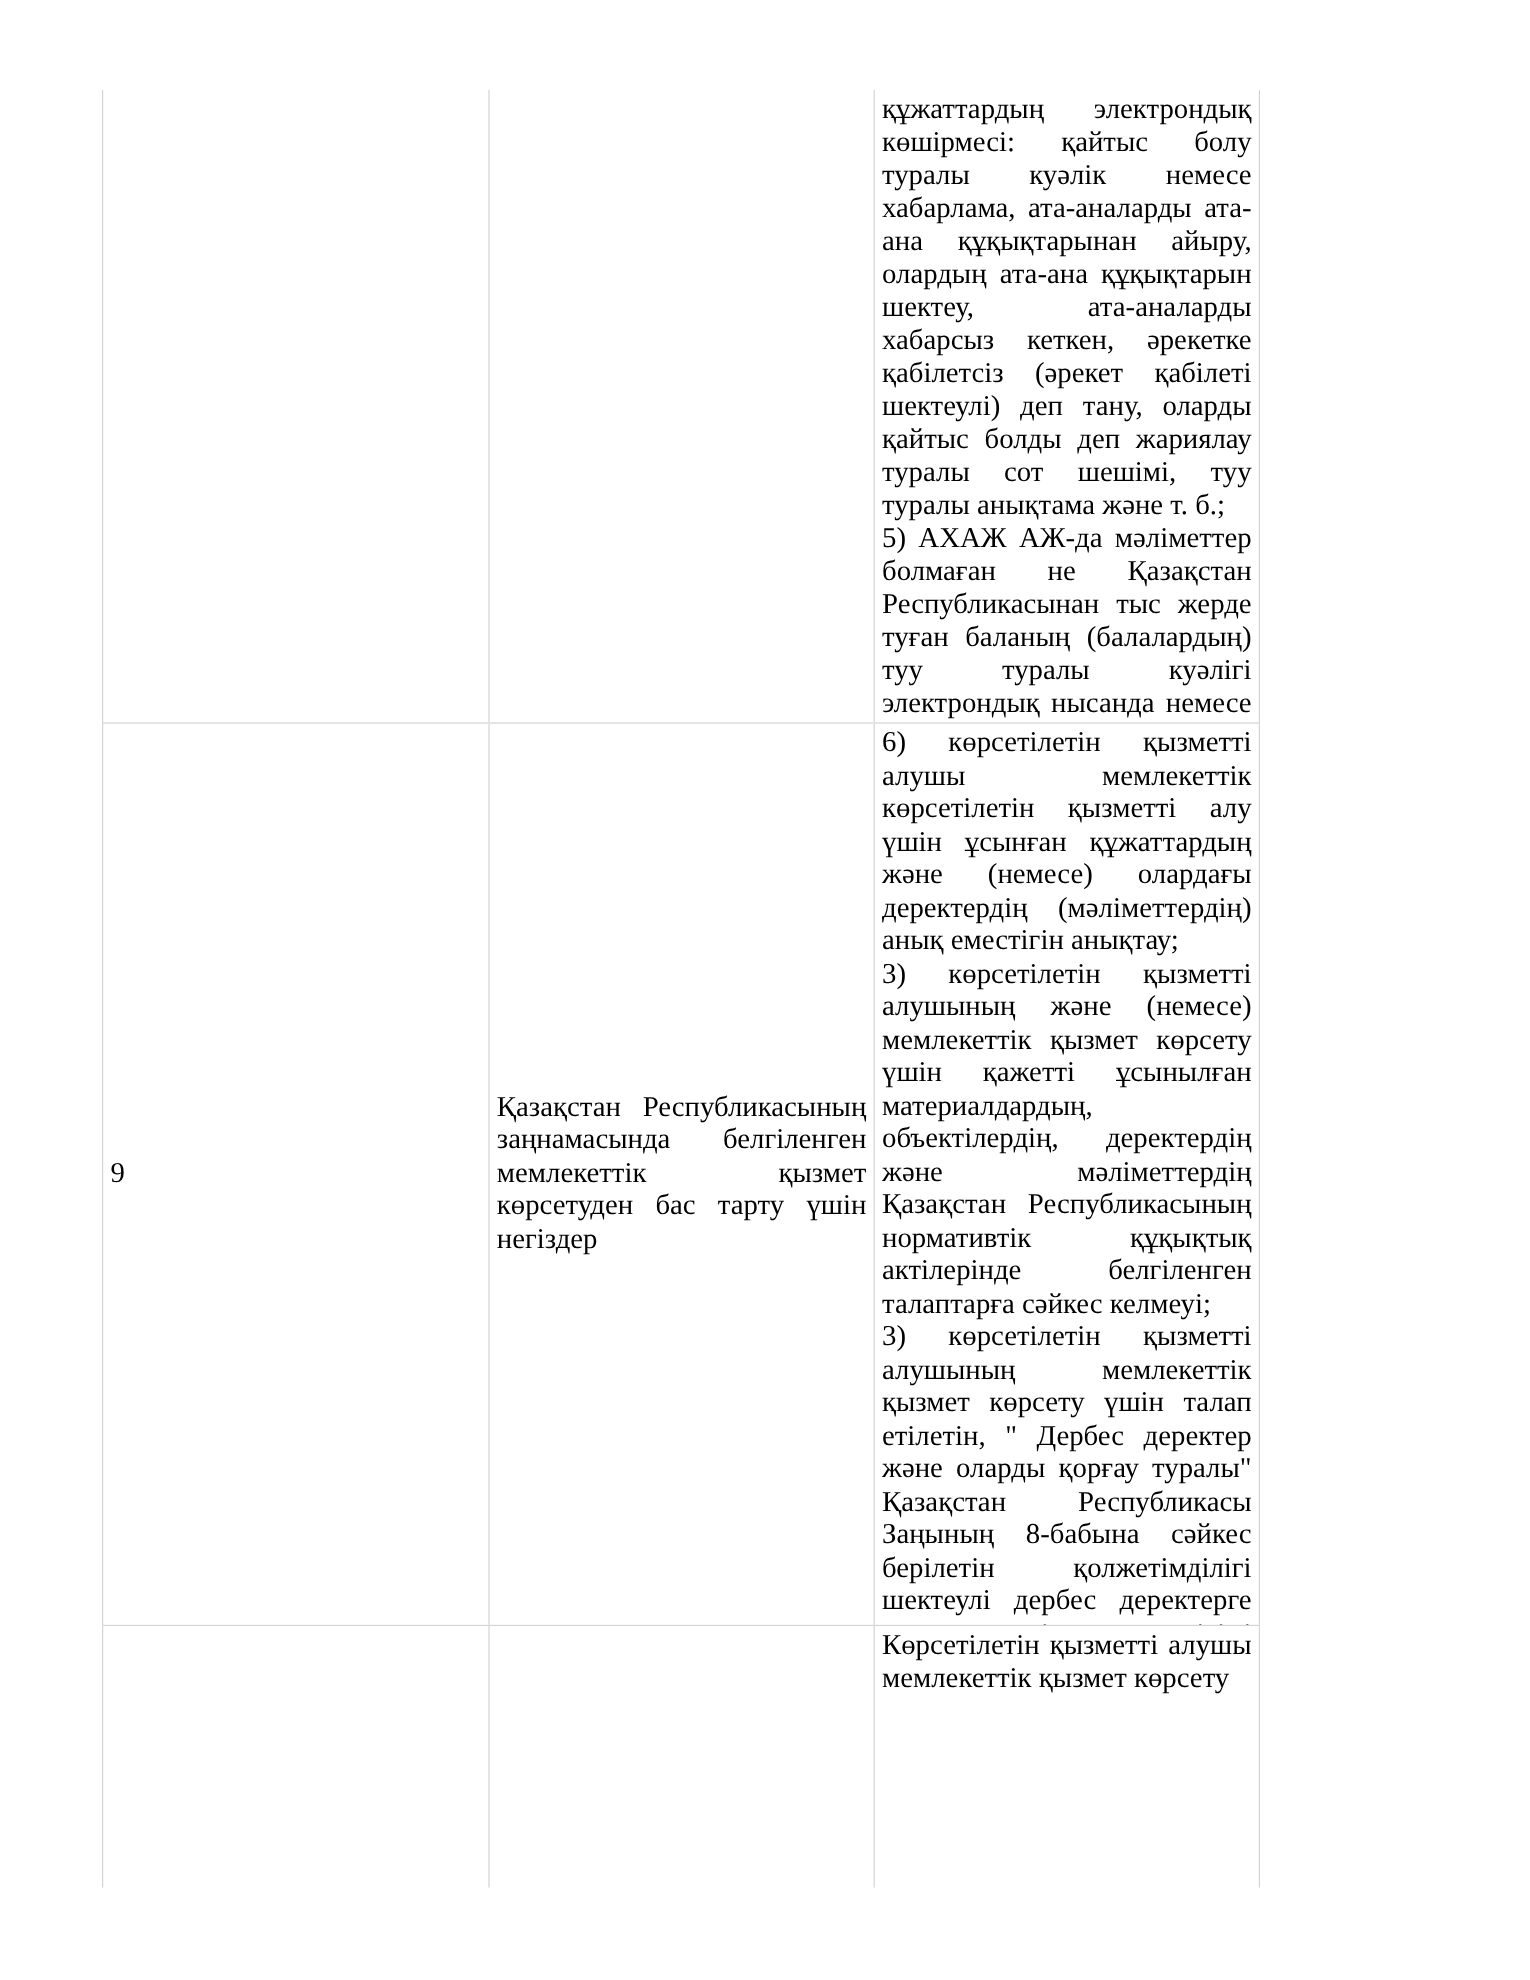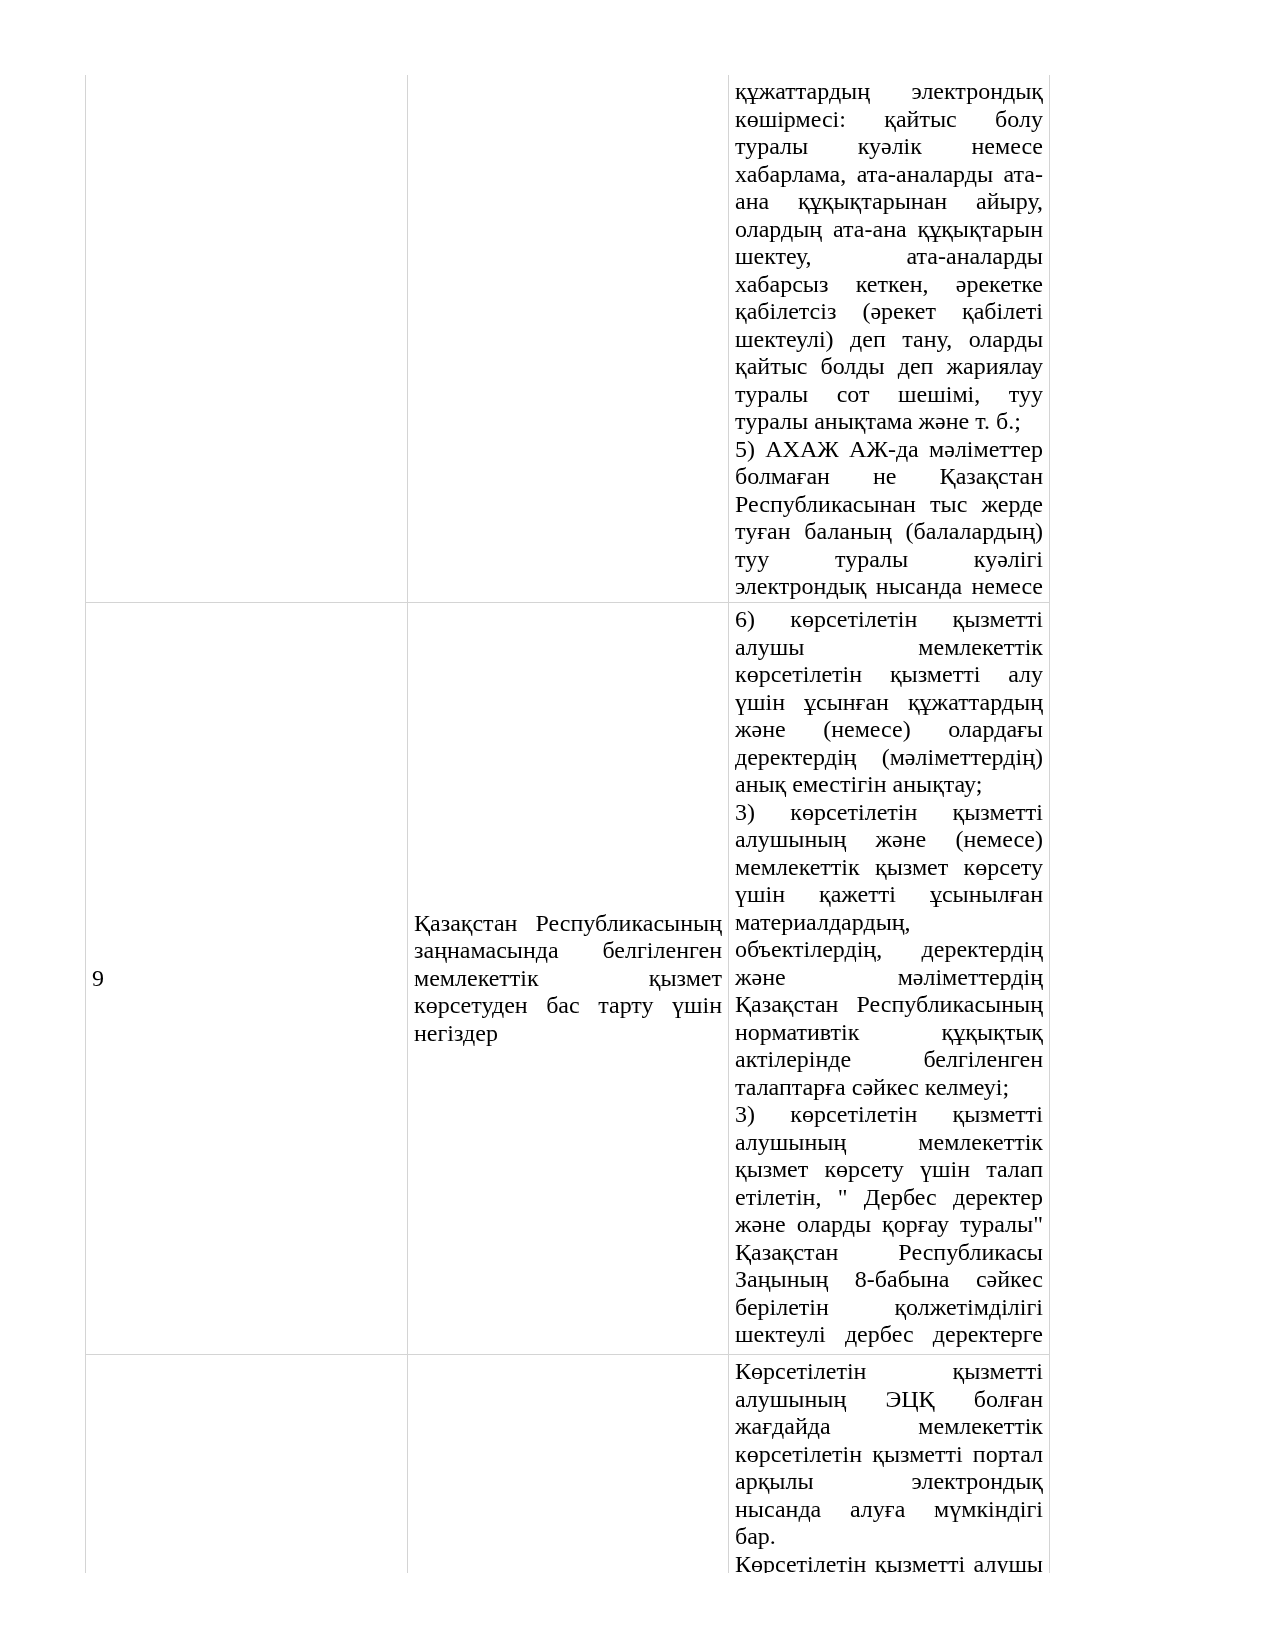--- a/index.html
+++ b/index.html
@@ -103,19 +103,18 @@
     </div>
 
     <div class="t-row row-continued-bot">
       <div class="cell cell-number">
         <p></p>
       </div>
       <div class="cell cell-criterion">
         <p></p>
       </div>
       <div class="cell cell-content">
-          <p>Көрсетілетін қызметті алушының ЭЦҚ болған жағдайда мемлекеттік көрсетілетін қызметті портал арқылы электрондық нысанда алуға мүмкіндігі бар.</p>
           <p>Көрсетілетін қызметті алушы мемлекеттік қызмет көрсету</p>
         </div>
     </div>
 
   </div>
 </div>
 
 </body></html>

